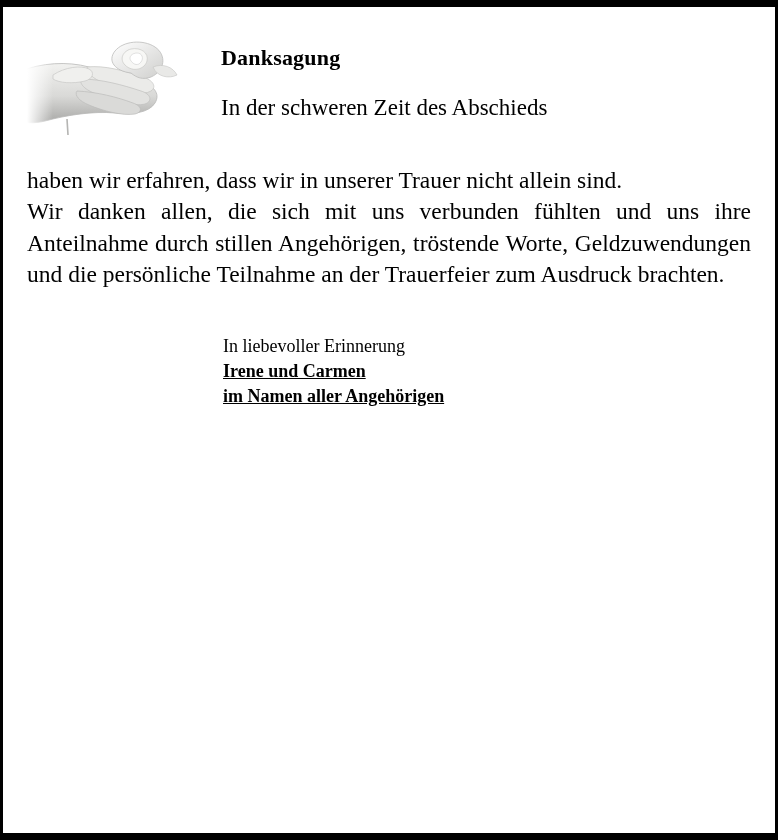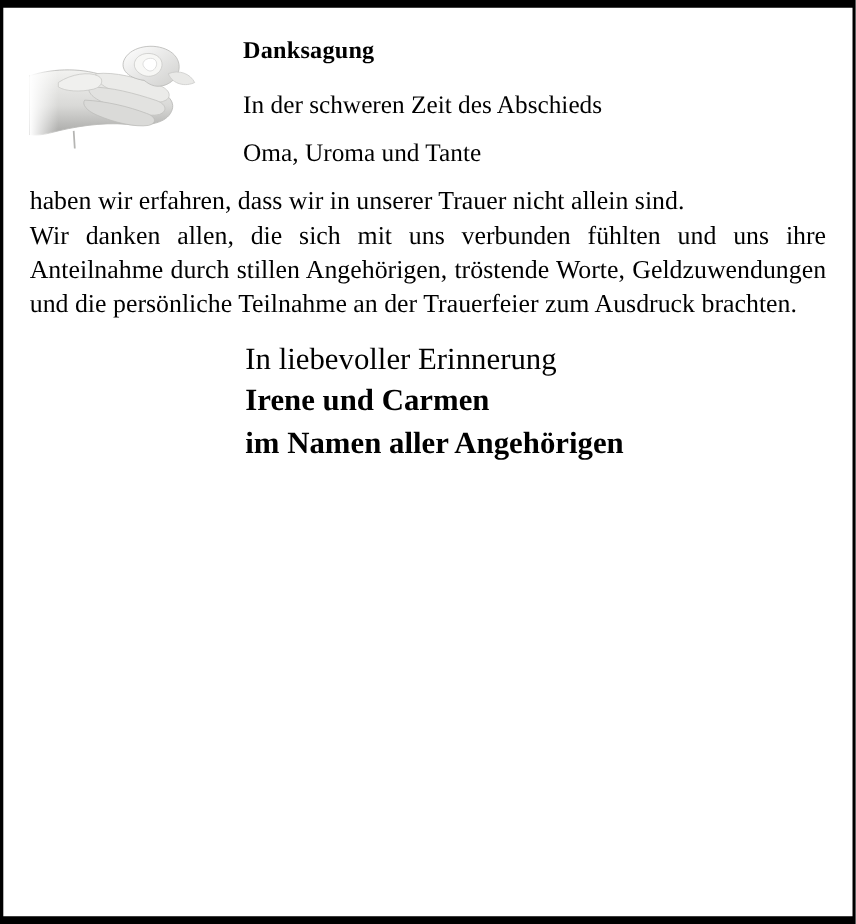--- a/index.html
+++ b/index.html
@@ -46,21 +46,21 @@
   }
   .intro {
     flex: 1 1 auto;
     padding-left: 4px;
     padding-top: 8px;
   }
   .danksagung {
     font-weight: bold;
     font-size: 22px;
     letter-spacing: 0.2px;
-    margin: 4px 0 22px 0;
+    margin: 16px 0 22px 0;
   }
   .intro-text {
     font-size: 23px;
     line-height: 1.33;
     text-align: justify;
     text-align-last: left;
     margin: 0;
   }
   .intro-text span {
     display: block;
@@ -90,40 +90,41 @@
   }
   .dates .gap {
     display: inline-block;
     width: 44px;
   }
 
   
   .body-text {
     font-size: 23.5px;
     line-height: 1.335;
-    margin-top: 14px;
+    margin-top: 24px;
     text-align: justify;
   }
   .body-text p {
     margin: 0;
     text-align: justify;
   }
   .body-text p:last-child {
     text-align-last: left;
   }
 
   
   .signature {
-    margin-top: 14px;
+    margin-top: 44px;
     padding-left: 196px;
-    font-size: 28px;
+    font-size: 18px;
     line-height: 1.38;
   }
   .signature .line-bold {
     font-weight: bold;
+    text-decoration: underline;
   }
 
   
   .footer {
     margin-top: 30px;
     font-size: 23px;
   }
   .footer .place {
     font-weight: bold;
   }
@@ -173,21 +174,20 @@
           <path d="M40 96 L 41 112" stroke="#b5b5b3" stroke-width="1.6" fill="none"></path>
 
           <rect x="0" y="0" width="26" height="118" fill="url(#fade)"></rect>
         </svg>
       </div>
 
       <div class="intro">
         <div class="danksagung">Danksagung</div>
         <div class="intro-text">
           <span>In der schweren Zeit des Abschieds</span>
-          <span>Oma, Uroma und Tante</span>
         </div>
       </div>
     </div>
 
 
     <div class="body-text">
       <p>haben wir erfahren, dass wir in unserer Trauer nicht allein sind.</p>
       <p>Wir danken allen, die sich mit uns verbunden fühlten und uns ihre Anteilnahme durch stillen Angehörigen, tröstende Worte, Geldzuwendungen und die persönliche Teilnahme an der Trauerfeier zum Ausdruck brachten.</p>
     </div>
 

